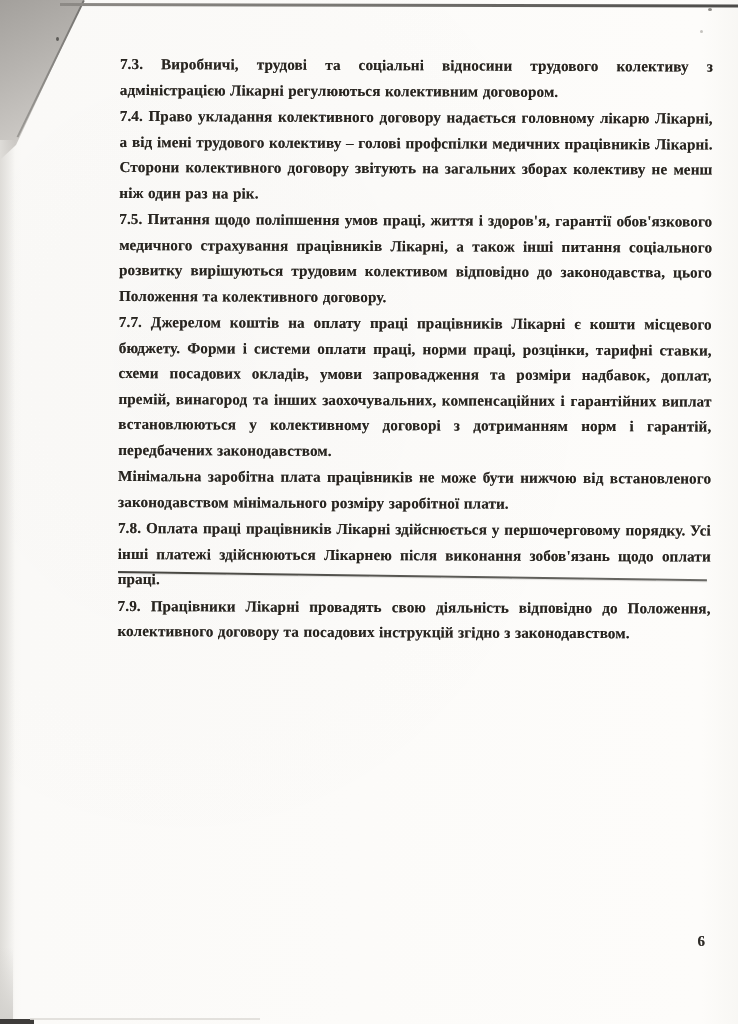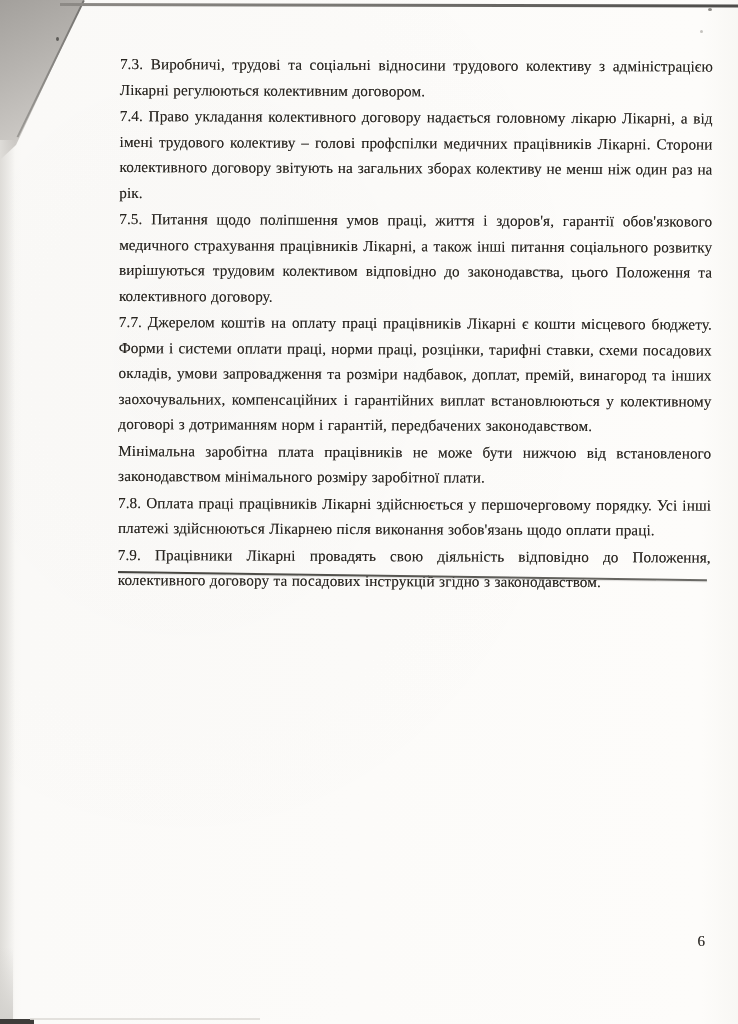--- a/index.html
+++ b/index.html
@@ -13,20 +13,21 @@
 
   .scanned-page {
     position: relative;
     width: 738px;
     height: 1024px;
     background:
       radial-gradient(ellipse at 25% 35%, rgba(0,0,0,0.012), transparent 60%),
       linear-gradient(90deg, #f5f4f1 0%, #fbfaf8 3%, #fdfcfa 95%, #f8f7f4 100%),
       #fcfbf9;
     overflow: hidden;
+    font-weight: bold;
   }
 
   
   .corner-fold {
     position: absolute;
     top: 0; left: 0;
     width: 110px; height: 160px;
     background: linear-gradient(155deg, #a3a09c 0%, #b6b3af 35%, #cbc8c4 70%, #e3e1dd 100%);
     clip-path: polygon(0 0, 84px 0, 16px 145px, 0 160px);
   }

